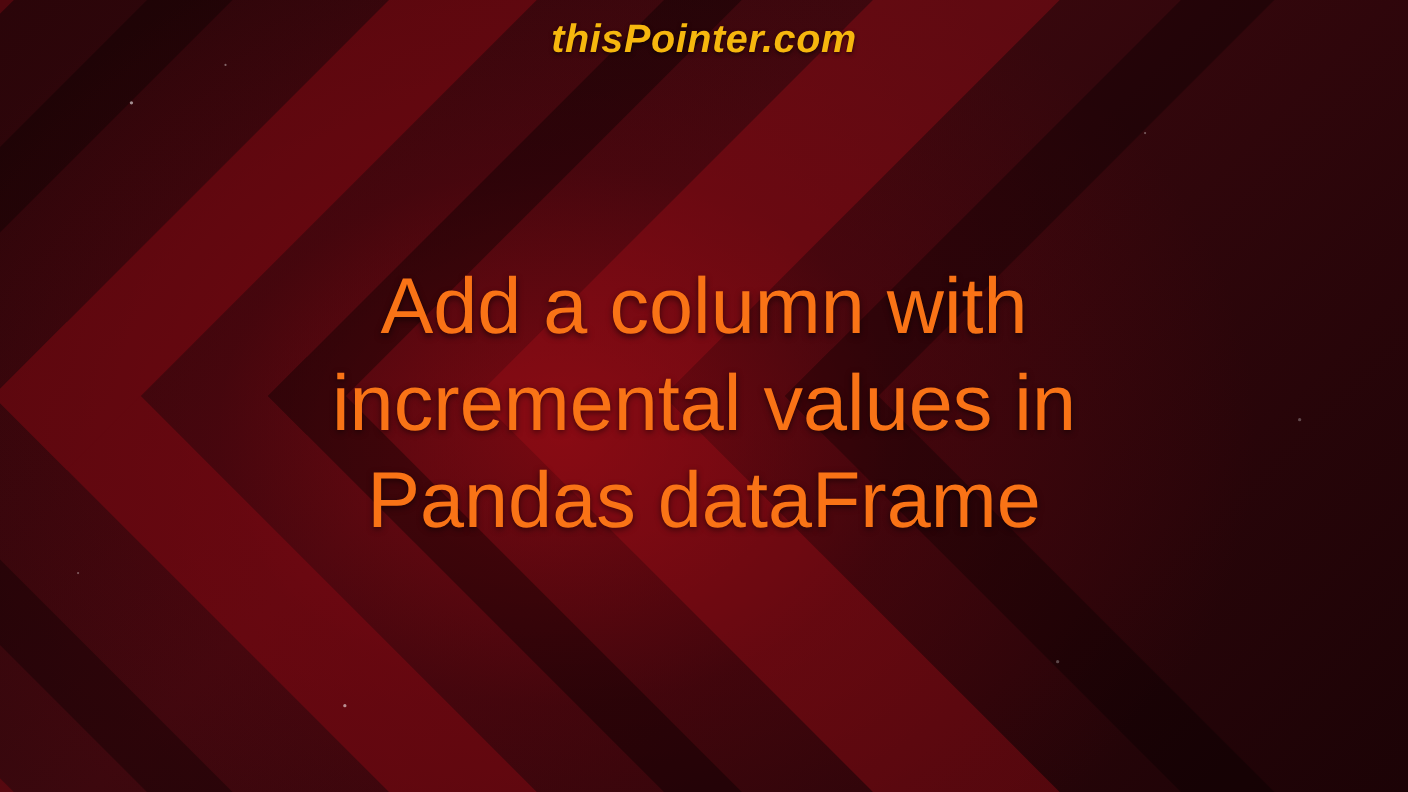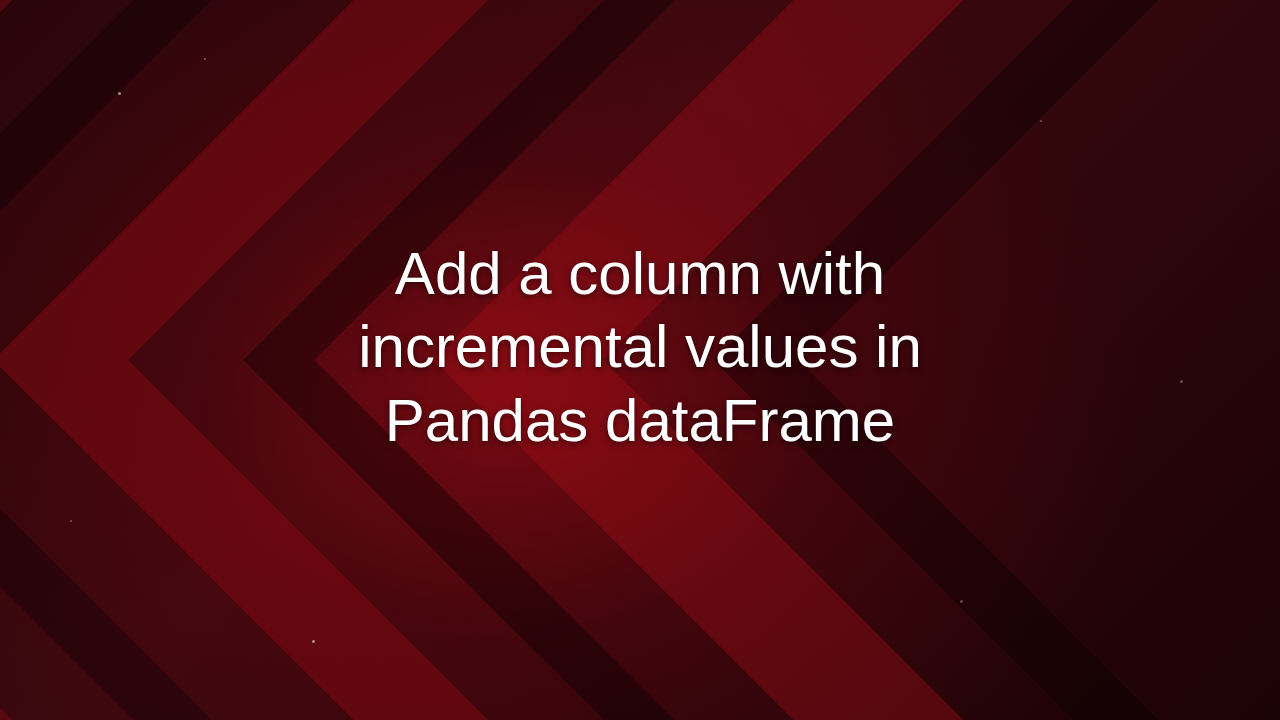--- a/index.html
+++ b/index.html
@@ -51,22 +51,22 @@
     color: #f6b70e;
     text-shadow: 0 2px 4px rgba(0,0,0,0.6);
   }
   .title-wrap {
     flex: 1;
     display: flex; align-items: center; justify-content: center;
     width: 100%;
     padding: 0 60px 40px;
   }
   .title {
-    color: #ffffff;
-    font-size: 60px;
+    color: #f97316;
+    font-size: 72px;
     line-height: 1.22;
     font-weight: 400;
     text-align: center;
     text-shadow: 0 2px 6px rgba(0,0,0,0.55);
     white-space: pre-line;
   }
 </style>
 </head>
 <body>
 
@@ -85,18 +85,19 @@
   <div class="spk" style="left:118px; top:92px;  width:3px; height:3px;"></div>
   <div class="spk" style="left:204px; top:58px;  width:2px; height:2px; opacity:.7;"></div>
   <div class="spk" style="left:312px; top:640px; width:3px; height:3px;"></div>
   <div class="spk" style="left:1040px;top:120px; width:2px; height:2px; opacity:.6;"></div>
   <div class="spk" style="left:1180px;top:380px; width:3px; height:3px; opacity:.5;"></div>
   <div class="spk" style="left:70px;  top:520px; width:2px; height:2px; opacity:.6;"></div>
   <div class="spk" style="left:960px; top:600px; width:3px; height:3px; opacity:.5;"></div>
 </div>
 
 <div class="content">
+  <div class="logo">thisPointer.com</div>
   <div class="title-wrap">
     <h1 class="title">Add a column with
 incremental values in
 Pandas dataFrame</h1>
   </div>
 </div>
 
 </body></html>

